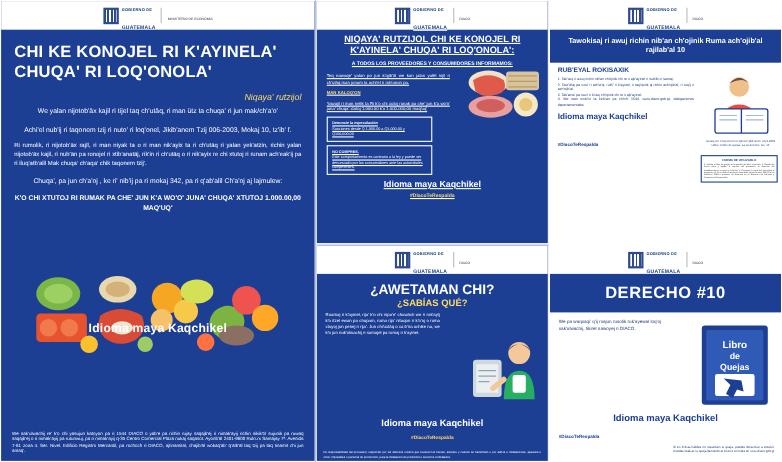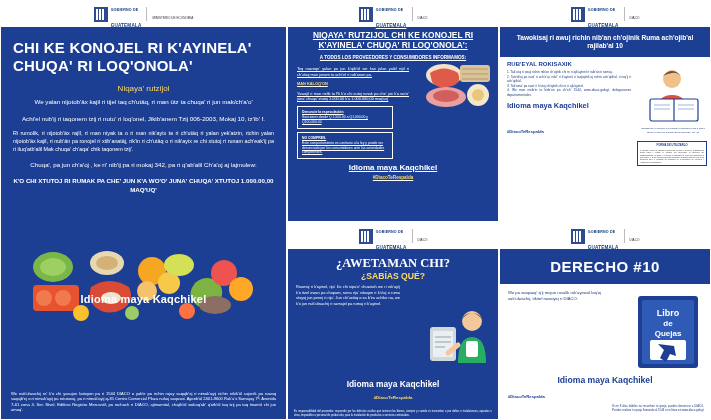--- a/index.html
+++ b/index.html
@@ -69,22 +69,23 @@
   }
   .p1 .body { padding: 6px 12px 4px; flex: 1; position: relative; }
   .p1 h1 {
     font-size: 15px;
     font-weight: bold;
     line-height: 1.18;
     margin: 6px 0 10px;
     letter-spacing: .2px;
   }
   .p1 .subt {
-    text-align: center;
+    text-align: right;
     font-size: 8px;
+    font-style: italic;
     color: #ffd966;
     margin-bottom: 4px;
   }
   .p1 .ptext {
     font-size: 6.2px;
     line-height: 1.5;
     text-align: center;
     margin-bottom: 7px;
   }
   .p1 .ptext.just { text-align: justify; font-size: 5.4px; line-height: 1.45; }
@@ -250,21 +251,20 @@
     color: #fff;
     display: flex;
     flex-direction: column;
   }
   .p4 .body { padding: 2px 8px; flex: 1; position: relative; }
   .p4 h2 {
     text-align: center;
     font-size: 12.5px;
     font-weight: bold;
     margin-top: 5px;
-    font-family: Liberation Serif, serif;
   }
   .p4 .sub {
     text-align: center;
     font-size: 8.6px;
     font-weight: bold;
     color: #ffd966;
     margin-bottom: 3px;
   }
   .p4 .para {
     font-size: 3.9px;

